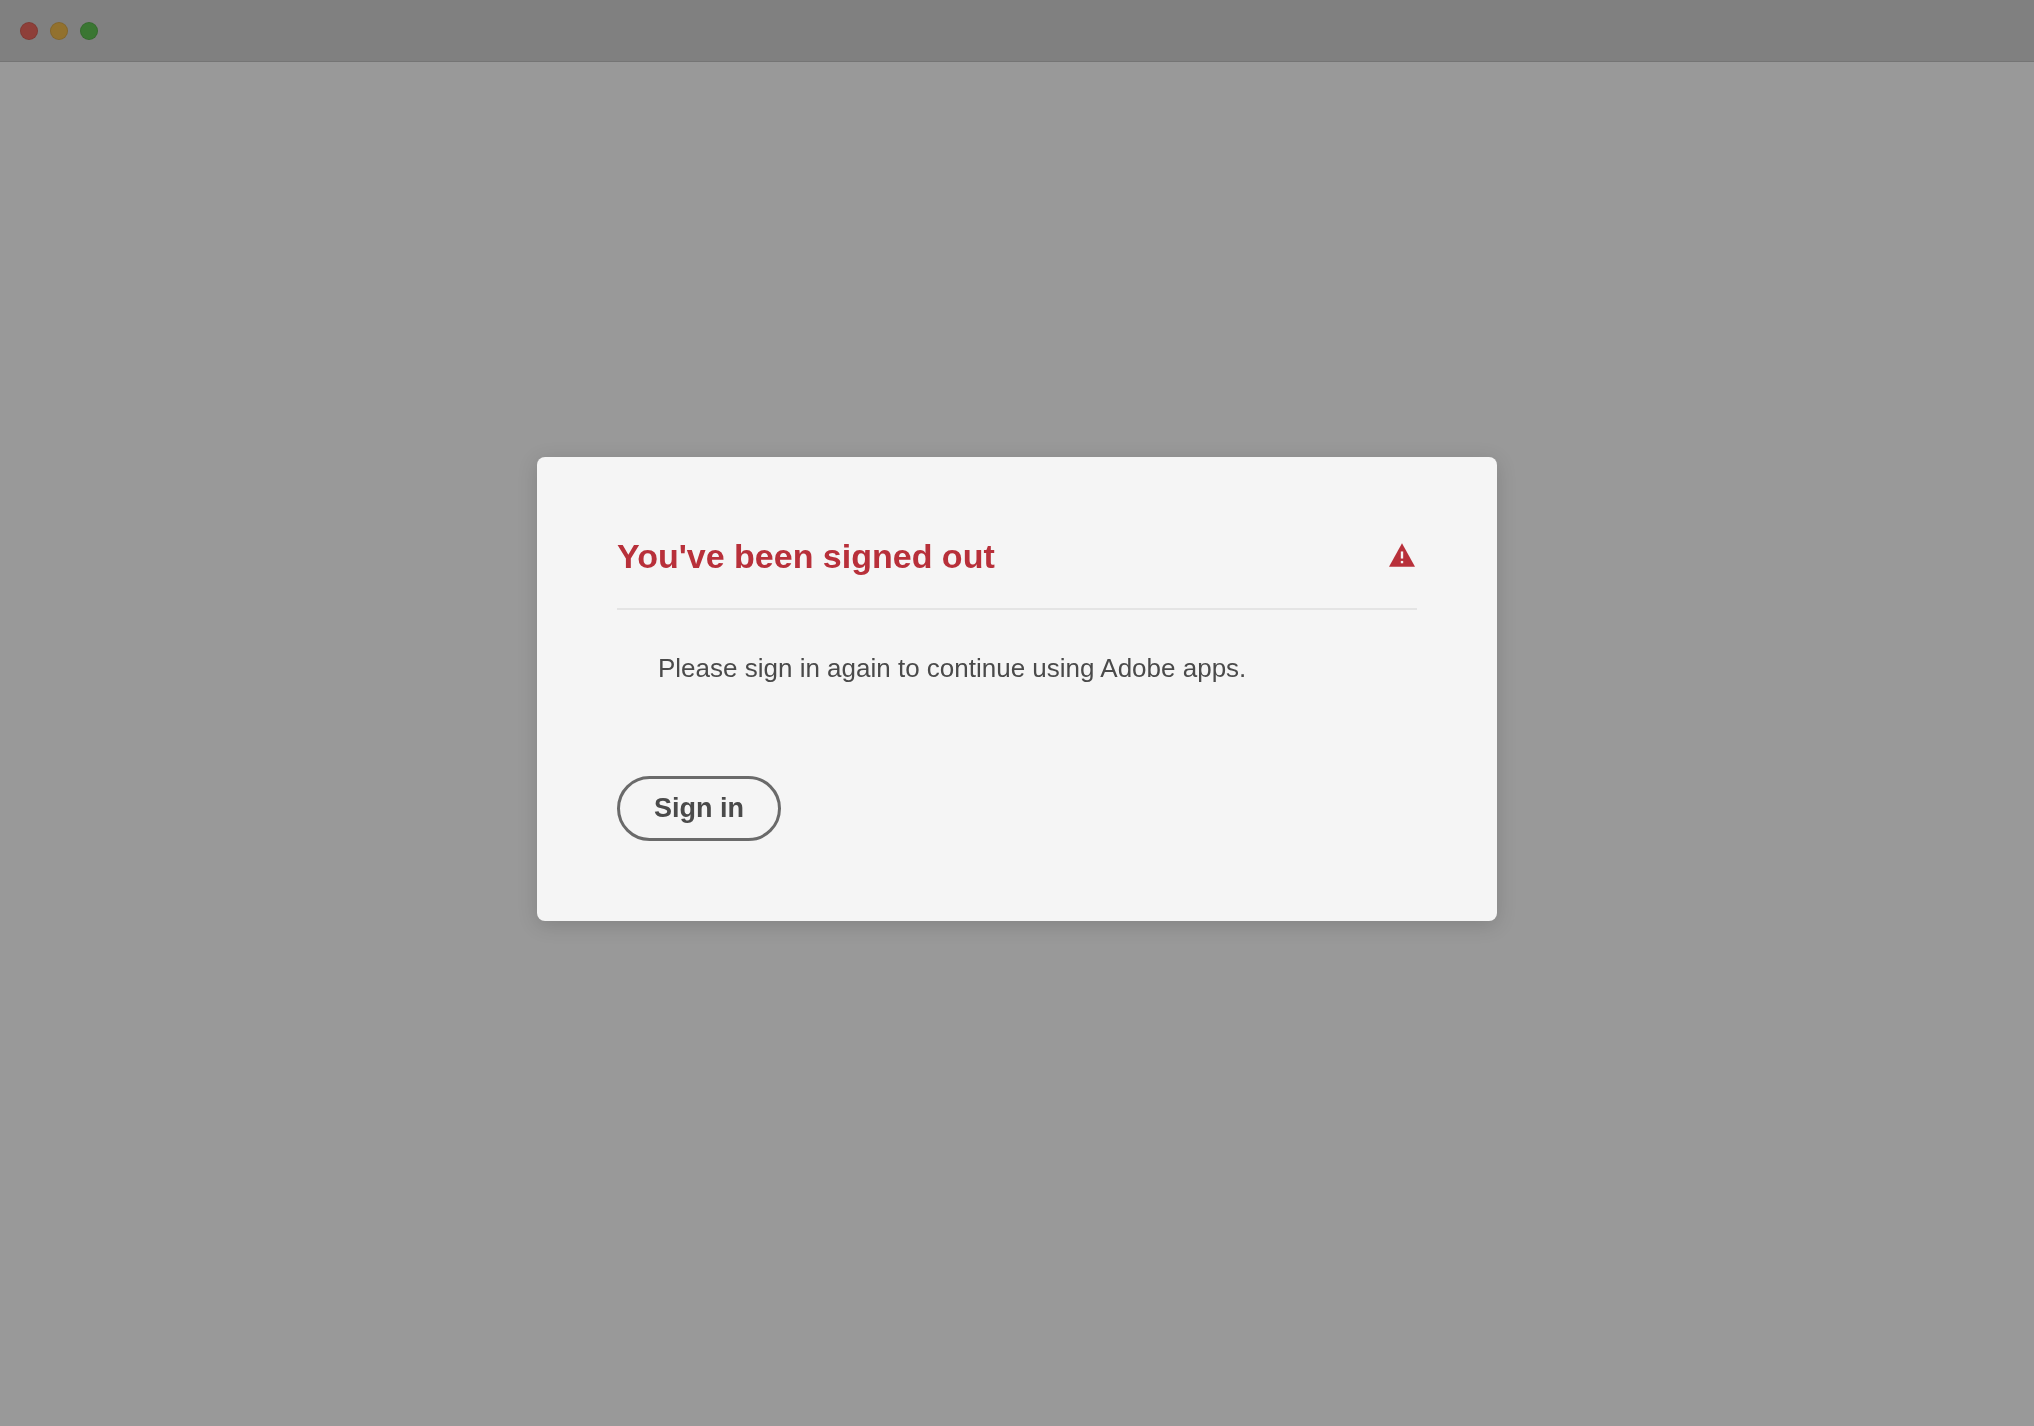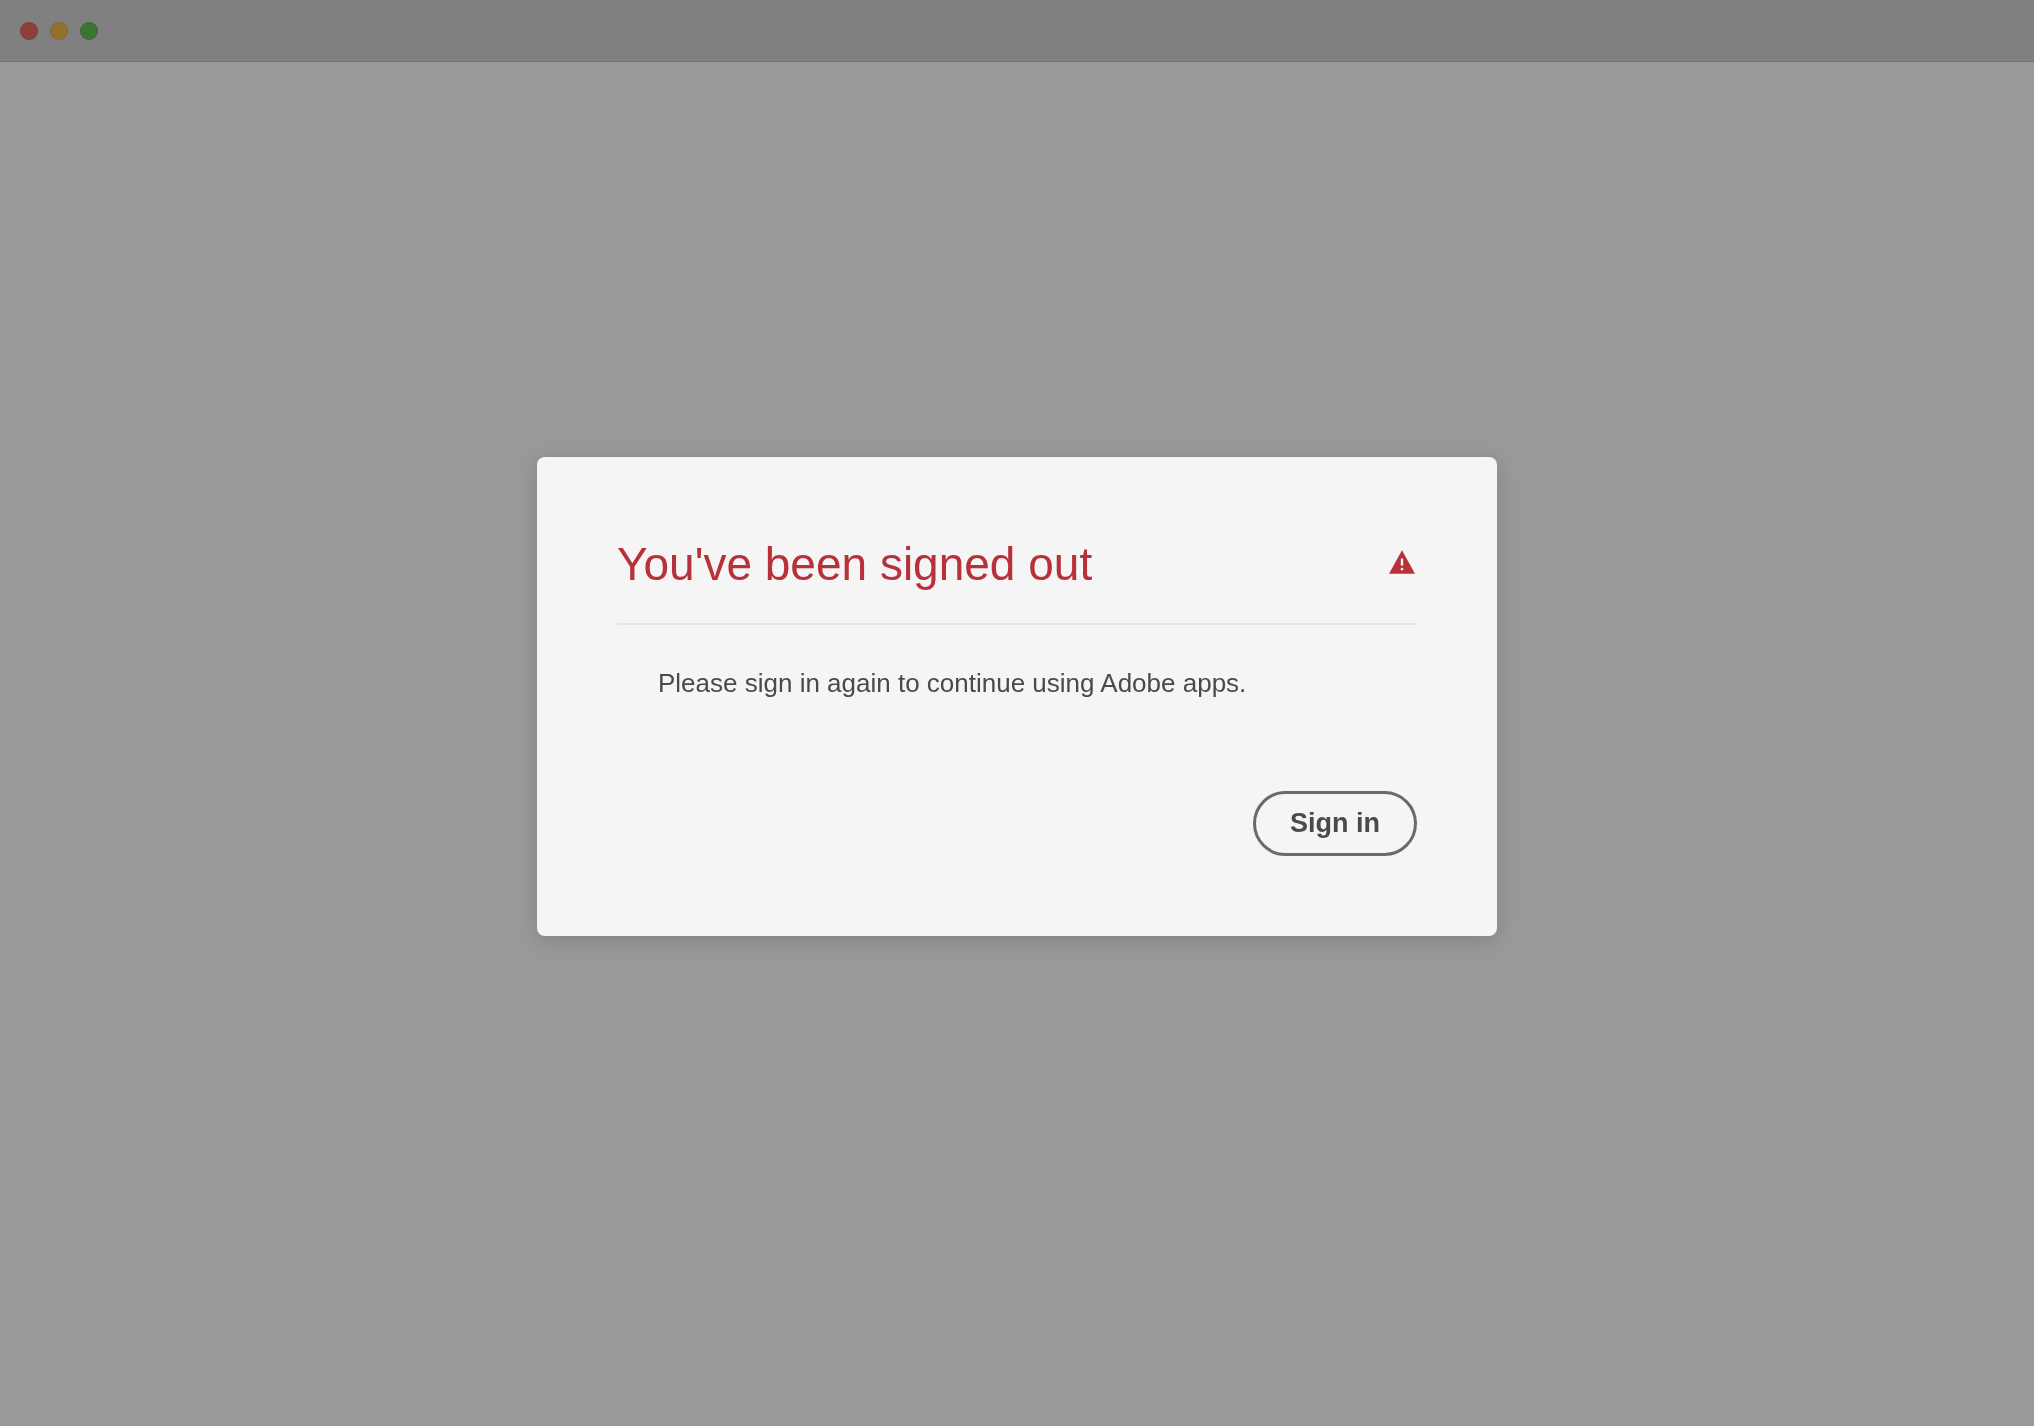--- a/index.html
+++ b/index.html
@@ -94,41 +94,41 @@
     
     .dialog-header {
       display: flex;
       justify-content: space-between;
       align-items: center;
       padding-bottom: 32px;
       border-bottom: 2px solid #e4e4e4;
     }
     
     .dialog-title {
-      font-size: 46px;
-      font-weight: 400;
+      font-size: 34px;
+      font-weight: 700;
       color: #b8303a;
     }
     
     .warning-icon {
       width: 30px;
       height: 26px;
     }
     
     .dialog-body {
       padding-top: 40px;
       font-size: 26px;
       color: #4a4a4a;
       line-height: 1.4;
       margin-left: 41px;
     }
     
     .dialog-footer {
       display: flex;
-      justify-content: flex-end;
+      justify-content: flex-start;
       padding-top: 90px;
     }
     
     .sign-in-button {
       background: transparent;
       border: 3px solid #6a6a6a;
       border-radius: 100px;
       padding: 14px 34px;
       font-size: 27px;
       font-weight: 600;

